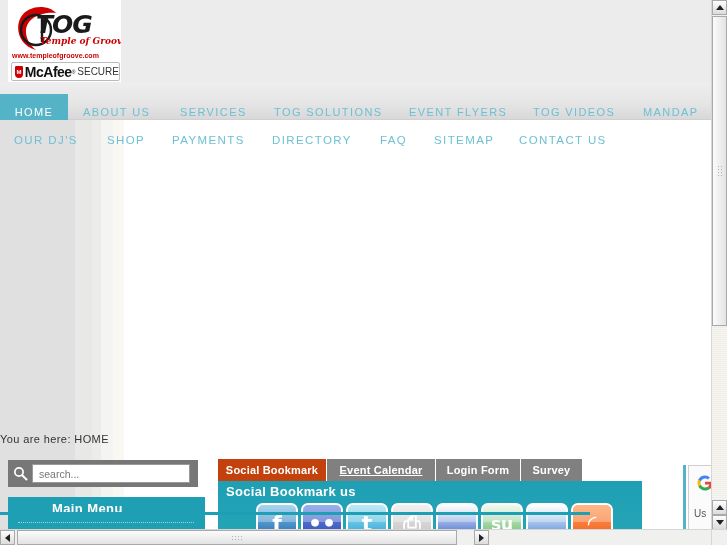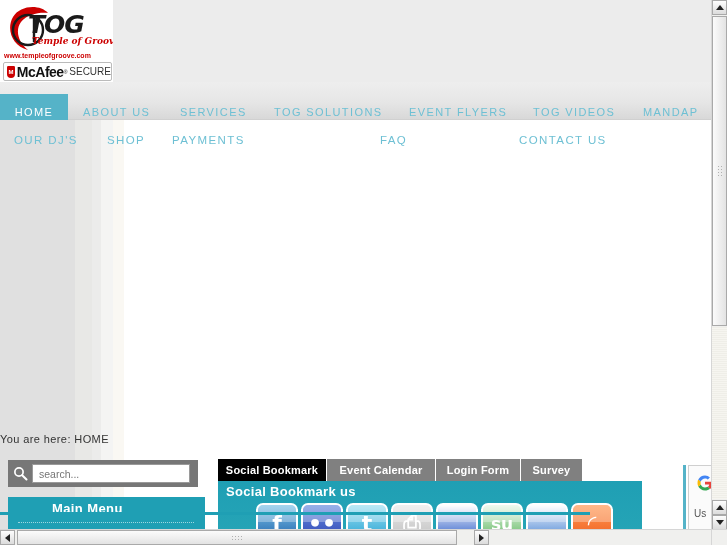--- a/index.html
+++ b/index.html
@@ -23,21 +23,21 @@
   #band-c{left:92px;width:9px;background:#ececeb;}
   #band-d{left:101px;width:12px;background:#f4f4f3;}
   #band-e{left:113px;width:11px;background:#faf8f3;}
 
   
   #header{
     position:absolute;left:0;top:0;width:712px;height:82px;
     background:#ececec;
   }
   #logo-box{
-    position:absolute;left:0;top:0;width:113px;height:82px;
+    position:absolute;left:8px;top:0;width:113px;height:82px;
     background:#ffffff;overflow:hidden;
   }
   #logo-swoosh{
     position:absolute;left:4px;top:6px;width:56px;height:48px;
   }
   #logo-tog{
     position:absolute;left:28px;top:10px;
     font-family:"DejaVu Sans", sans-serif;
     font-weight:bold;font-size:25px;color:#1a1a1a;letter-spacing:-1px;
     font-style:italic;
@@ -130,21 +130,21 @@
     position:absolute;left:218px;top:459px;width:372px;height:22px;
   }
   .tab{
     position:absolute;top:0;height:22px;line-height:22px;
     text-align:center;font-size:11px;font-weight:bold;color:#ffffff;
     letter-spacing:0.2px;cursor:pointer;
     background:#808080;
     border-right:1px solid #ffffff;
     box-sizing:border-box;
   }
-  .tab.active{background:#000000;}
+  .tab.active{background:#c2410c;}
 
   #tabpanel{
     position:absolute;left:218px;top:481px;width:424px;height:49px;
     background:linear-gradient(to bottom,#1f9fb4 0%,#25a4b6 100%);
     overflow:hidden;
   }
   #tabpanel-title{
     position:absolute;left:8px;top:3px;
     color:#ffffff;font-size:13px;font-weight:bold;letter-spacing:0.3px;
   }
@@ -304,21 +304,23 @@
 
   <div id="nav-row2">
     <div class="shade" style="left:0;width:75px;background:#e0e0e0;"></div>
     <div class="shade" style="left:75px;width:17px;background:#e8e8e6;"></div>
     <div class="shade" style="left:92px;width:9px;background:#ececeb;"></div>
     <div class="shade" style="left:101px;width:12px;background:#f4f4f3;"></div>
     <div class="shade" style="left:113px;width:11px;background:#faf8f3;"></div>
   <div class="item" style="left: 14px;">OUR DJ'S</div>
       <div class="item" style="left: 107px;">SHOP</div>
       <div class="item" style="left: 172px;">PAYMENTS</div>
+      <div class="item" style="left: 272px;">DIRECTORY</div>
       <div class="item" style="left: 380px;">FAQ</div>
+      <div class="item" style="left: 434px;">SITEMAP</div>
       <div class="item" style="left: 519px;">CONTACT US</div>
     </div>
 
   <div id="breadcrumb">You are here: HOME</div>
 
   <div id="search-box">
     <div id="search-icon">
       <svg width="15" height="15" viewBox="0 0 16 16">
         <circle cx="6.4" cy="6.4" r="4.4" fill="none" stroke="#ffffff" stroke-width="1.8"></circle>
         <line x1="9.8" y1="9.8" x2="14.4" y2="14.4" stroke="#ffffff" stroke-width="2.2" stroke-linecap="round"></line>
@@ -327,21 +329,21 @@
     <input id="search-input" type="text" placeholder="search..." style="">
   </div>
 
   <div id="mainmenu">
     <div id="mainmenu-title">Main Menu</div>
     <div id="mainmenu-rule"></div>
   </div>
 
   <div id="tabs">
       <div class="tab active" style="left: 0px; width: 109px;">Social Bookmark</div>
-      <div class="tab" style="left: 109px; width: 109px;">Event Calendar</div>
+      <div class="tab" style="left: 109px; width: 109px; text-decoration: underline;">Event Calendar</div>
       <div class="tab" style="left: 218px; width: 85px;">Login Form</div>
       <div class="tab" style="left: 303px; width: 62px;">Survey</div>
     </div>
 
   <div id="tabpanel">
     <div id="tabpanel-title">Social Bookmark us</div>
     <div id="social-icons">
         <div class="sicon" style="background: linear-gradient(rgb(127, 195, 232) 0%, rgb(26, 94, 168) 100%);">
           <span class="glyph">f</span>
           <div class="gloss"></div>

